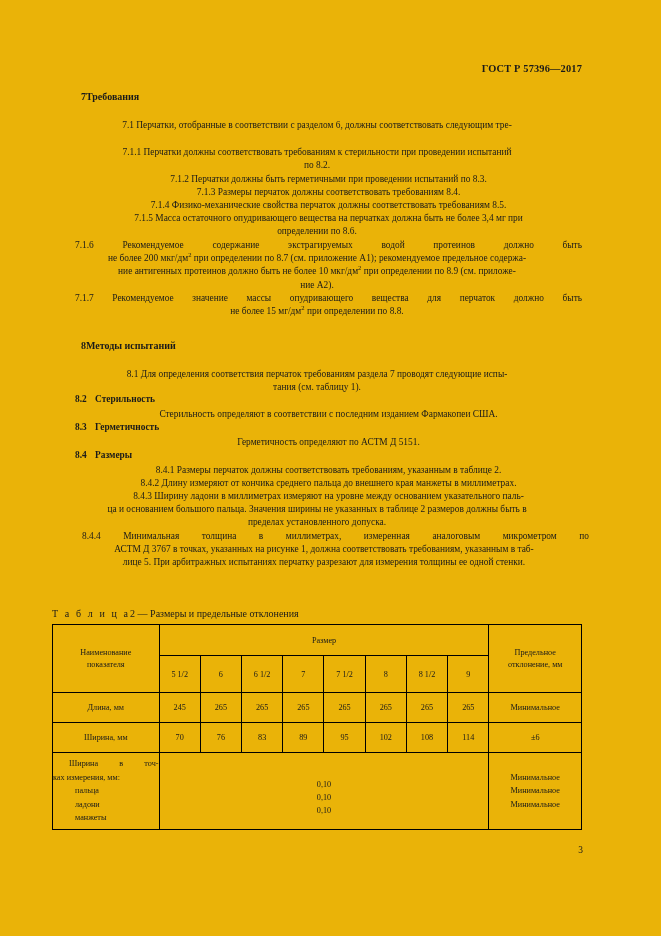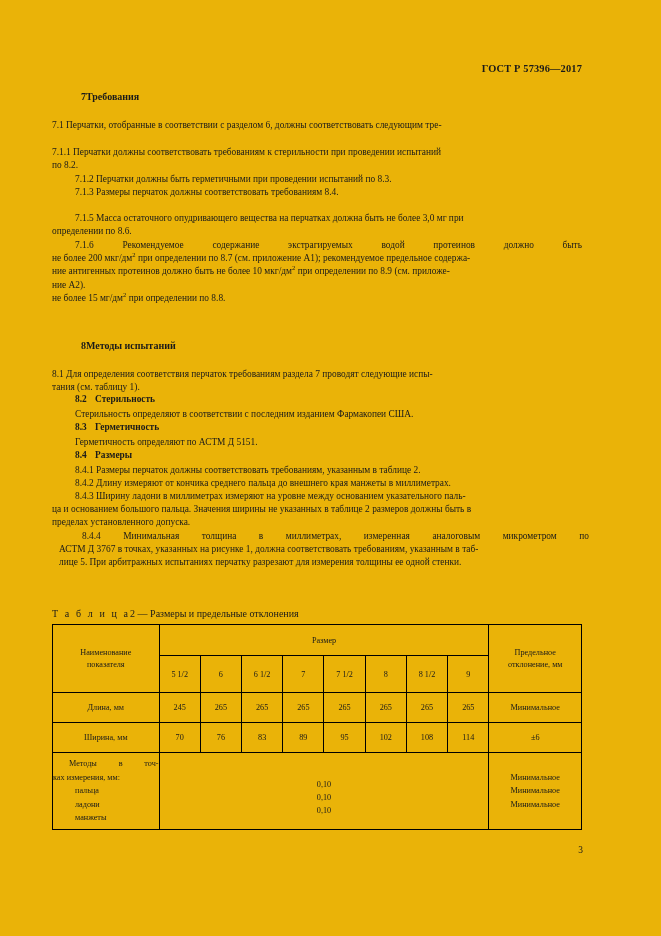--- a/index.html
+++ b/index.html
@@ -60,21 +60,21 @@
   p.para {
     font-size: 9.4px;
     line-height: 13.2px;
     margin: 0;
     text-align: justify;
     text-indent: 23px;
     -webkit-hyphens: manual;
     hyphens: manual;
   }
   p.para.noindent { text-indent: 0; }
-  p.para.nojust { text-align: left; }
+  p.para.nojust { text-align: center; }
   sup {
     font-size: 6.6px;
     vertical-align: super;
     line-height: 0;
   }
 
   
   .abs { position: absolute; }
 
   
@@ -169,34 +169,38 @@
     <p class="para noindent nojust">7.1.1  Перчатки должны соответствовать требованиям к стерильности при проведении испытаний</p>
     <p class="para noindent nojust">по 8.2.</p>
   </div>
 
   <div class="abs" style="left:52px; top:173px; width:530px;">
     <p class="para nojust">7.1.2  Перчатки должны быть герметичными при проведении испытаний по 8.3.</p>
   </div>
   <div class="abs" style="left:52px; top:186px; width:530px;">
     <p class="para nojust">7.1.3  Размеры перчаток должны соответствовать требованиям 8.4.</p>
   </div>
+  <div class="abs" style="left:52px; top:199px; width:530px;">
+    <p class="para nojust">7.1.4  Физико-механические свойства перчаток должны соответствовать требованиям 8.5.</p>
+  </div>
 
   <div class="abs" style="left:52px; top:212px; width:530px;">
-    <p class="para nojust">7.1.5  Масса остаточного опудривающего вещества на перчатках должна быть не более 3,0 мг при</p>
+    <p class="para nojust">7.1.5  Масса остаточного опудривающего вещества на перчатках должна быть не более 3,4 мг при</p>
     <p class="para noindent nojust">определении по 8.6.</p>
   </div>
 
   <div class="abs" style="left:52px; top:239px; width:530px;">
     <p class="para" style="text-align:justify; text-align-last:justify; text-indent:23px;">7.1.6 Рекомендуемое содержание экстрагируемых водой протеинов должно быть</p>
     <p class="para noindent nojust"><span>не более 200 мкг/дм</span><sup>2</sup><span> при определении по 8.7 (см. приложение А1); рекомендуемое предельное содержа-</span></p>
     <p class="para noindent nojust"><span>ние антигенных протеинов должно быть не более 10 мкг/дм</span><sup>2</sup><span> при определении по 8.9 (см. приложе-</span></p>
     <p class="para noindent nojust">ние А2).</p>
   </div>
 
   <div class="abs" style="left:52px; top:292px; width:530px;">
+    <p class="para" style="text-align:justify; text-align-last:justify; text-indent:23px;">7.1.7 Рекомендуемое значение массы опудривающего вещества для перчаток должно быть</p>
     <p class="para noindent nojust"><span>не более 15 мг/дм</span><sup>2</sup><span> при определении по 8.8.</span></p>
   </div>
 
   <div class="abs" style="left:72px; top:340px;">
     <div class="sec-head">
       <span class="num">8</span><span>Методы испытаний</span>
     </div>
   </div>
 
   <div class="abs" style="left:52px; top:368px; width:530px;">
@@ -308,21 +312,21 @@
           <td>83</td>
           <td>89</td>
           <td>95</td>
           <td>102</td>
           <td>108</td>
           <td>114</td>
           <td>±6</td>
         </tr>
         <tr class="thick-row">
           <td class="thick-label">
-            <span class="lead">Методы в точ-</span>
+            <span class="lead">Ширина в точ-</span>
             <span class="lead2">ках измерения, мм:</span>
             <span class="sub">пальца</span>
             <span class="sub">ладони</span>
             <span class="sub">манжеты</span>
           </td>
           <td class="thick-values" colspan="8">
             <span style="visibility:hidden">Толщина в точ-</span>
             <span>0,10</span>
             <span>0,10</span>
             <span>0,10</span>

